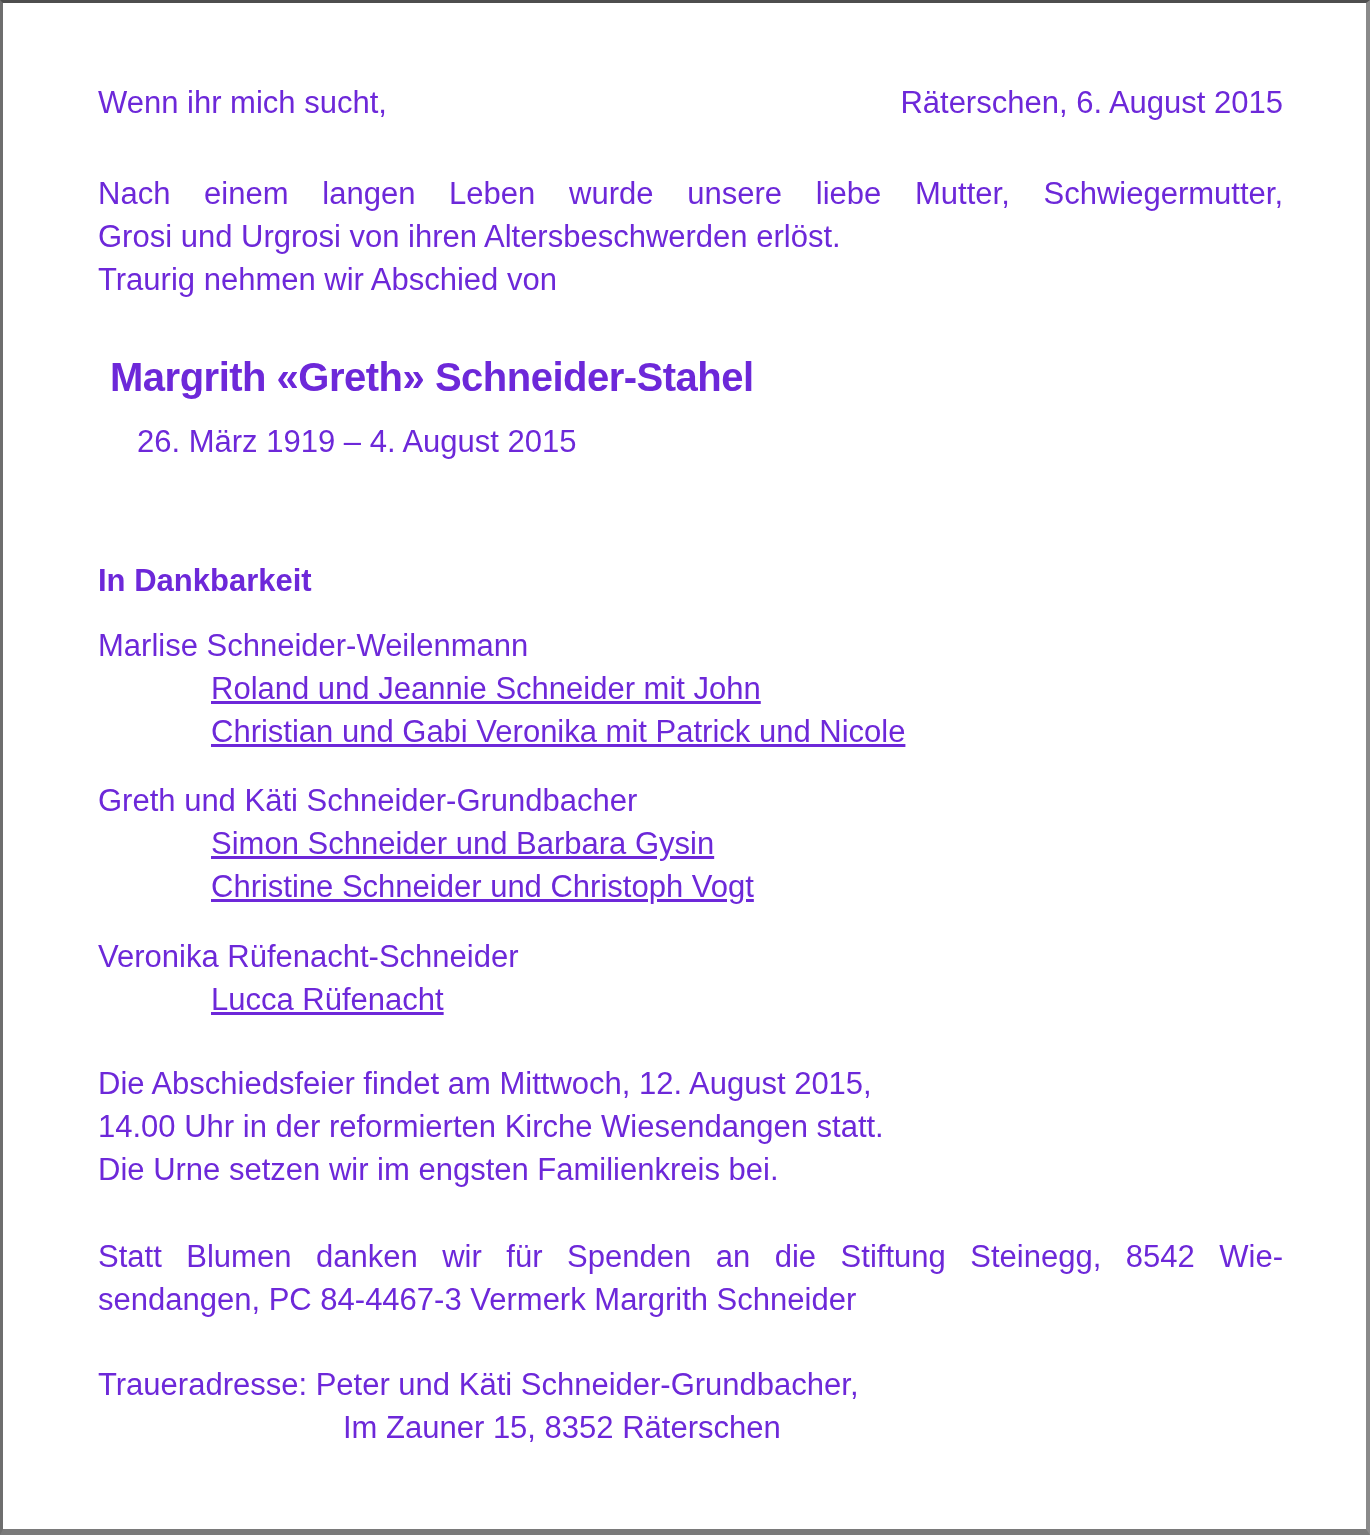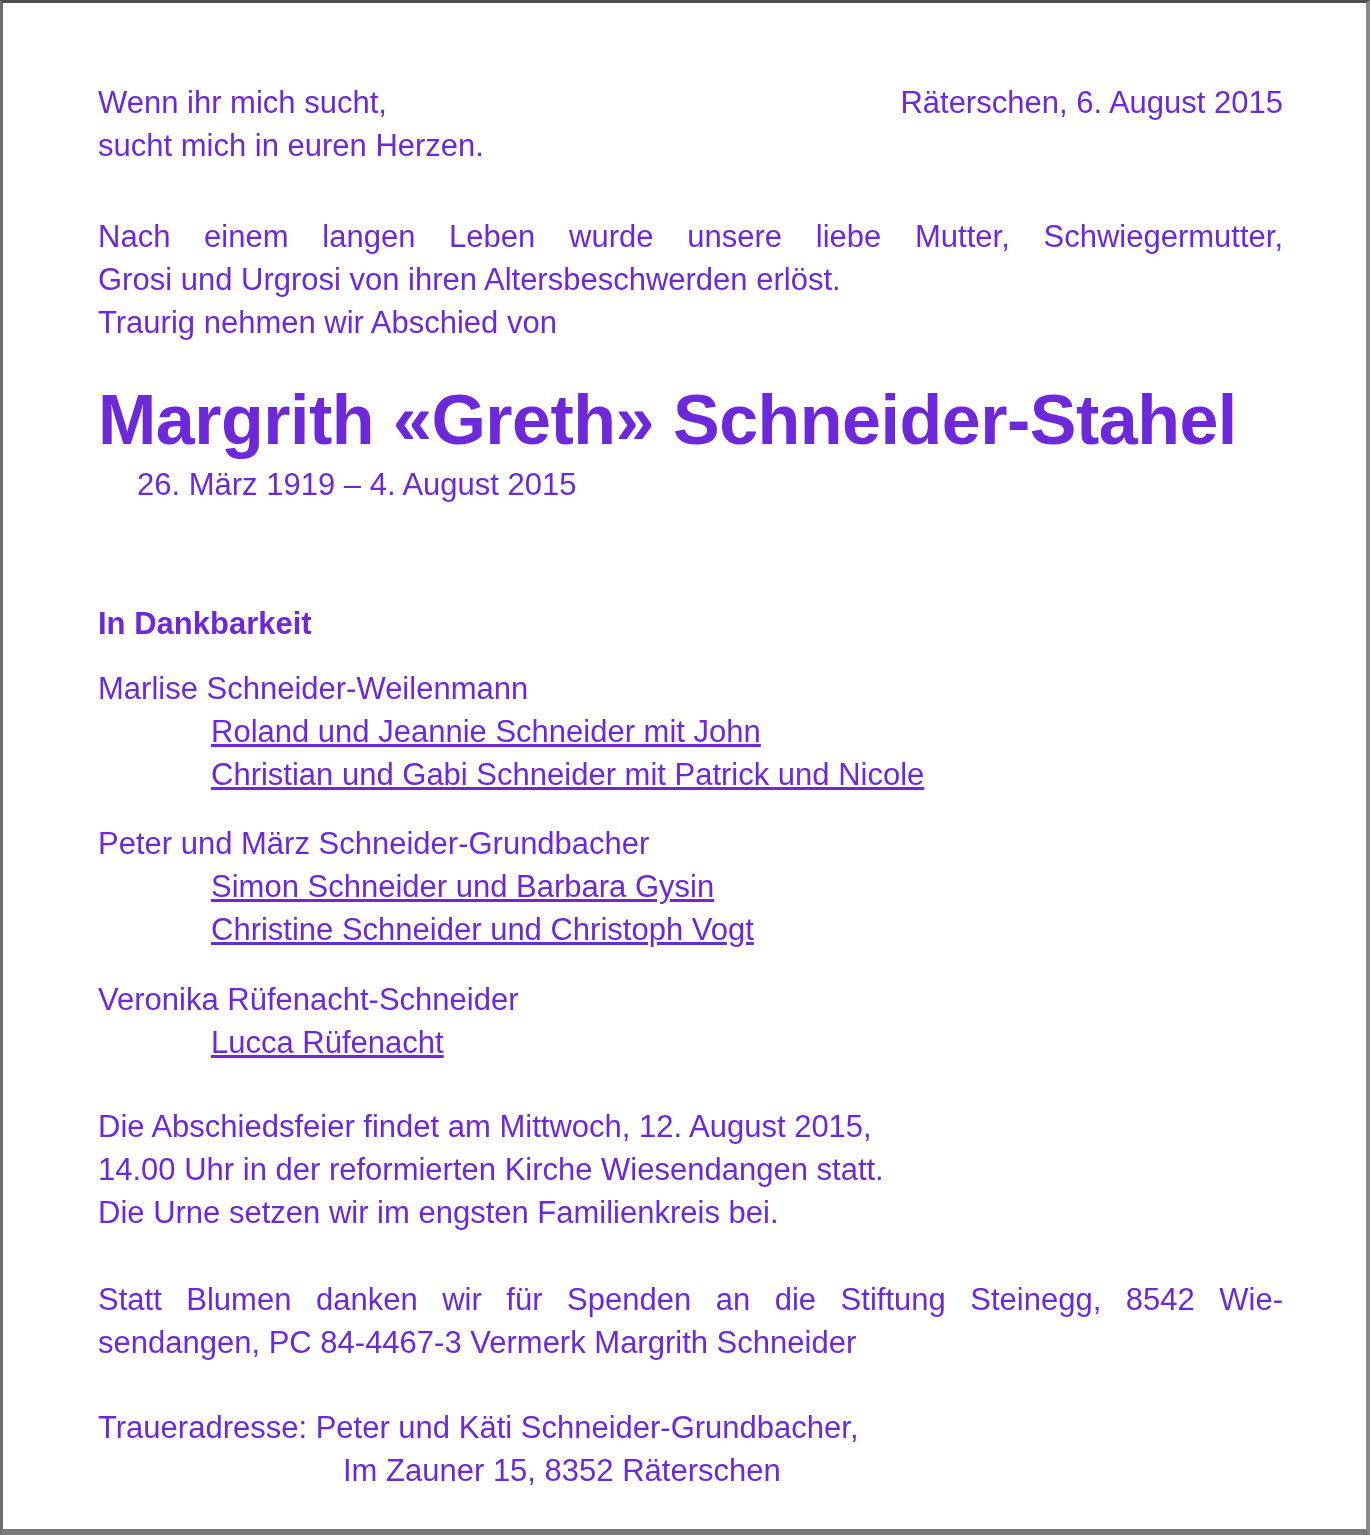--- a/index.html
+++ b/index.html
@@ -33,22 +33,22 @@
   .dateline {
     text-align: left;
     white-space: nowrap;
   }
   .intro-paragraph { margin-top: 48px; }
   .stretch {
     text-align: justify;
     text-align-last: justify;
   }
   .deceased-name {
-    margin: 41px 0 0 0;
-    font-size: 70px;
+    margin: 41px 0 0 12px;
+    font-size: 40px;
     line-height: 70px;
     font-weight: bold;
     letter-spacing: -0.5px;
     white-space: nowrap;
   }
   .life-dates { margin-top: 8px; margin-left: 39px; }
   .gratitude { margin-top: 96px; font-weight: bold; }
   .family-group-1 { margin-top: 22px; }
   .family-group-2 { margin-top: 26px; }
   .family-group-3 { margin-top: 27px; }
@@ -59,44 +59,43 @@
   .address-indent { margin-left: 245px; }
 </style>
 </head>
 <body>
 
 <div class="page">
 
   <div class="header-row">
     <div class="quote-block">
       <div class="line">Wenn ihr mich sucht,</div>
-      <div class="line">sucht mich in euren Herzen.</div>
     </div>
     <div class="dateline">Räterschen, 6. August 2015</div>
   </div>
 
   <div class="intro-paragraph">
     <div class="stretch">Nach einem langen Leben wurde unsere liebe Mutter, Schwiegermutter,</div>
     <div>Grosi und Urgrosi von ihren Altersbeschwerden erlöst.</div>
     <div>Traurig nehmen wir Abschied von</div>
   </div>
 
   <h1 class="deceased-name">Margrith «Greth» Schneider-Stahel</h1>
   <div class="life-dates">26. März 1919 – 4. August 2015</div>
 
   <div class="gratitude">In Dankbarkeit</div>
 
   <div class="family-group family-group-1">
     <div class="family-head">Marlise Schneider-Weilenmann</div>
     <div class="family-member">Roland und Jeannie Schneider mit John</div>
-    <div class="family-member">Christian und Gabi Schneider mit Patrick und Nicole</div>
+    <div class="family-member">Christian und Gabi Veronika mit Patrick und Nicole</div>
   </div>
 
   <div class="family-group family-group-2">
-    <div class="family-head">Peter und März Schneider-Grundbacher</div>
+    <div class="family-head">Greth und Käti Schneider-Grundbacher</div>
     <div class="family-member">Simon Schneider und Barbara Gysin</div>
     <div class="family-member">Christine Schneider und Christoph Vogt</div>
   </div>
 
   <div class="family-group family-group-3">
     <div class="family-head">Veronika Rüfenacht-Schneider</div>
     <div class="family-member">Lucca Rüfenacht</div>
   </div>
 
   <div class="service-paragraph">

